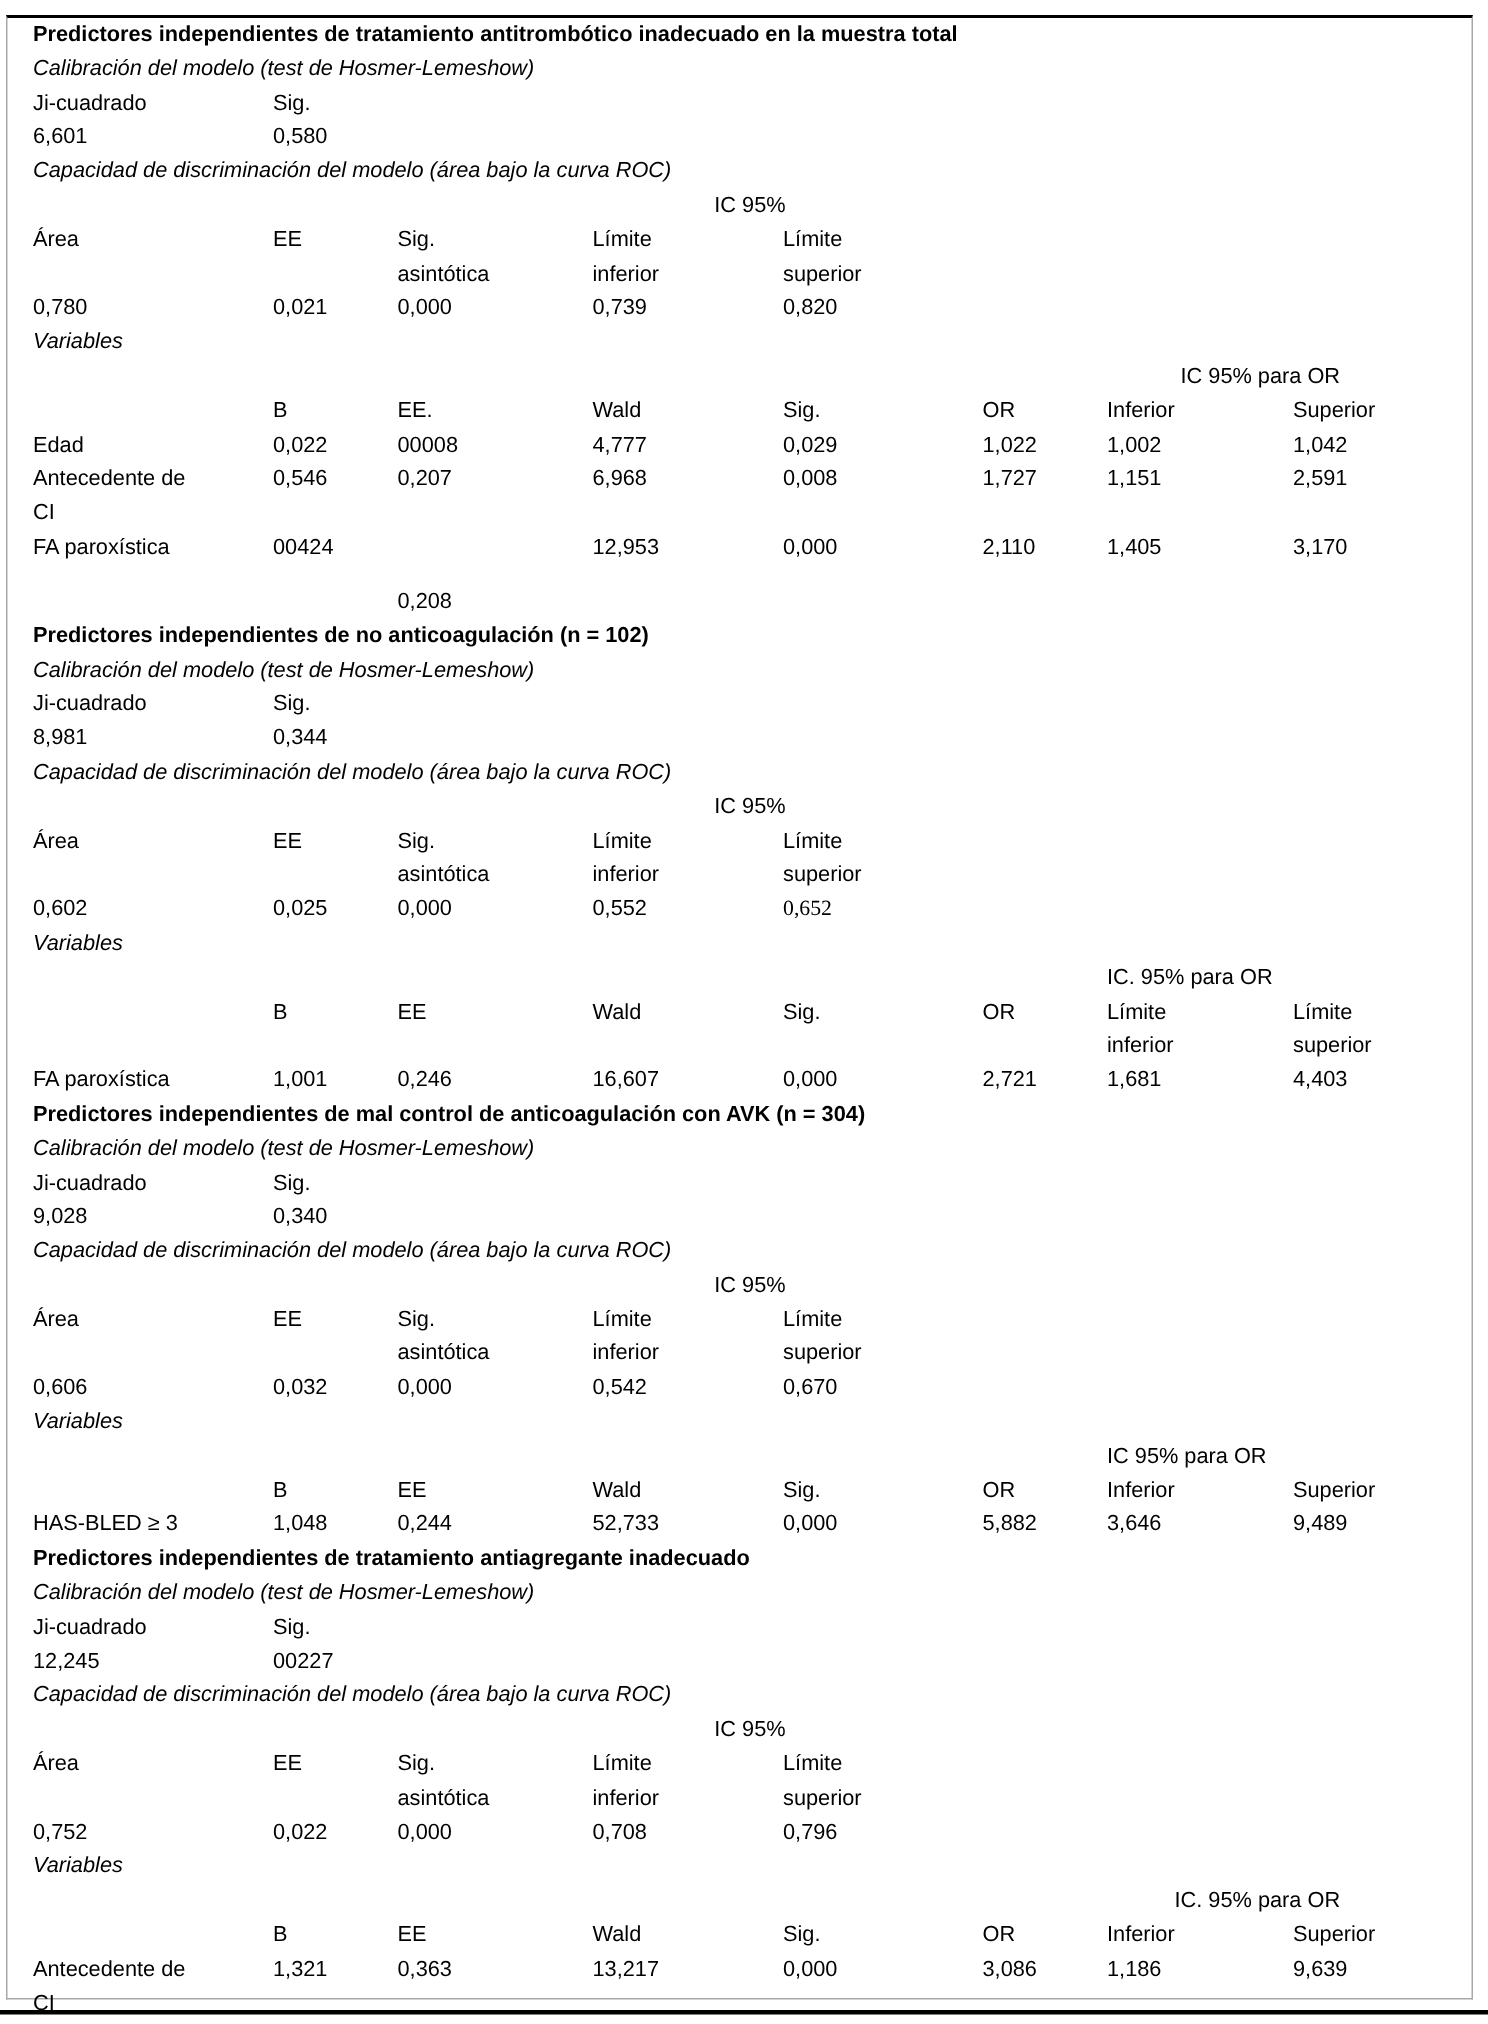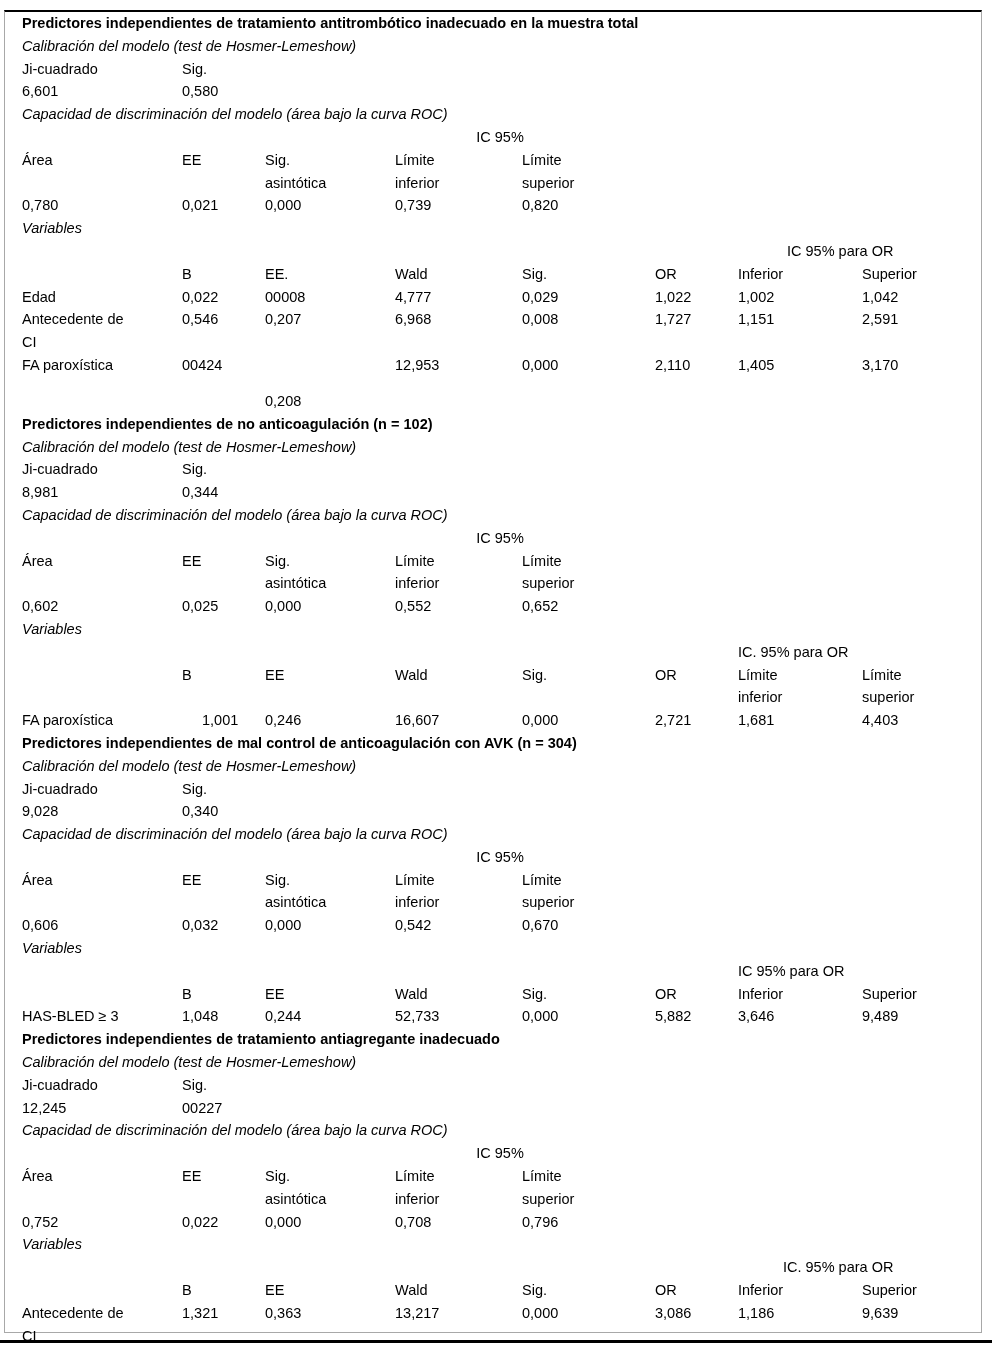--- a/index.html
+++ b/index.html
@@ -166,42 +166,42 @@
             <span style="grid-column: 4;">Límite
 inferior</span>
             <span style="grid-column: 5;">Límite
 superior</span>
           </div>
           <div class="row">
             <span style="grid-column: 1;">0,602</span>
             <span style="grid-column: 2;">0,025</span>
             <span style="grid-column: 3;">0,000</span>
             <span style="grid-column: 4;">0,552</span>
-            <span style="grid-column: 5;">0,652</span>
+            <span style="grid-column: 5; font-family: Liberation Serif, serif;">0,652</span>
           </div>
           <div class="row">
             <span class="heading-italic" style="grid-column: 1 / -1;">Variables</span>
           </div>
           <div class="row">
             <span class="or-group" style="grid-column: 7 / 9;">IC. 95% para OR</span>
           </div>
           <div class="row">
             <span style="grid-column: 2;">B</span>
             <span style="grid-column: 3;">EE</span>
             <span style="grid-column: 4;">Wald</span>
             <span style="grid-column: 5;">Sig.</span>
             <span style="grid-column: 6;">OR</span>
             <span style="grid-column: 7;">Límite
 inferior</span>
             <span style="grid-column: 8;">Límite
 superior</span>
           </div>
           <div class="row">
             <span class="var-label" style="grid-column: 1;">FA paroxística</span>
-            <span style="grid-column: 2; margin-left: 20px;">1,001</span>
+            <span style="grid-column: 2;">1,001</span>
             <span style="grid-column: 3;">0,246</span>
             <span style="grid-column: 4;">16,607</span>
             <span style="grid-column: 5;">0,000</span>
             <span style="grid-column: 6;">2,721</span>
             <span style="grid-column: 7;">1,681</span>
             <span style="grid-column: 8;">4,403</span>
           </div>
         </div>
         <div class="section">
           <div class="row">

